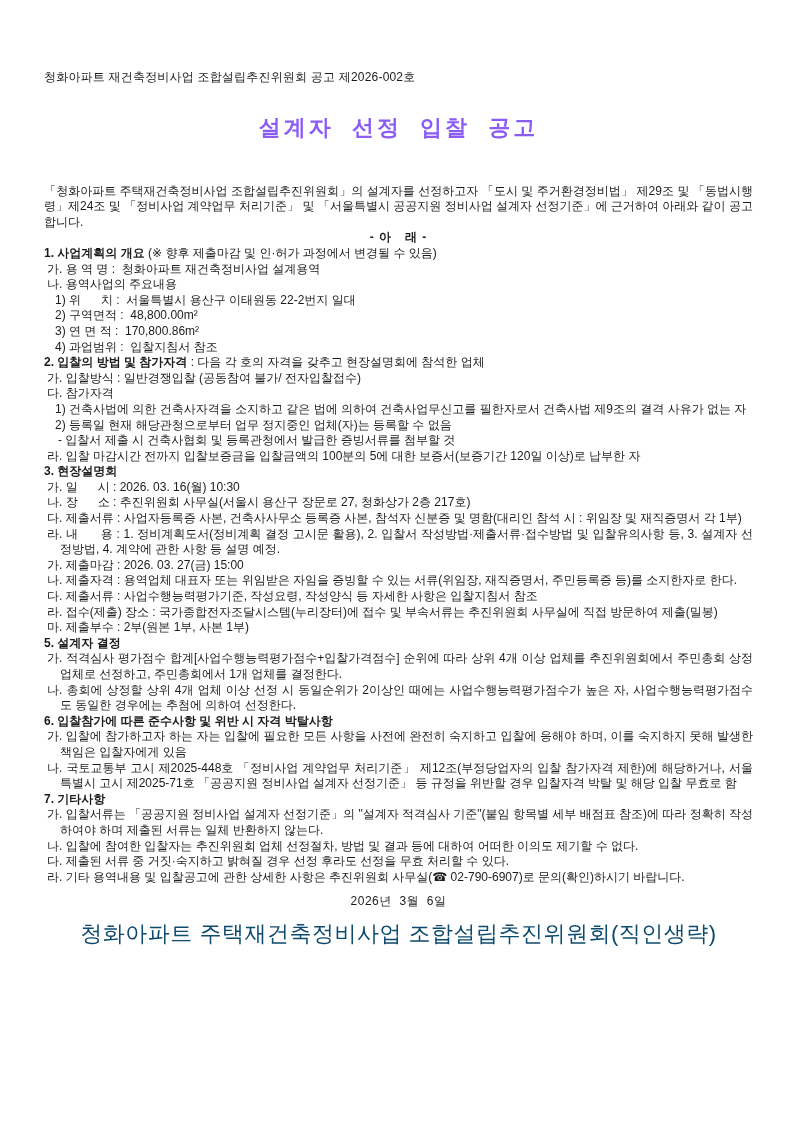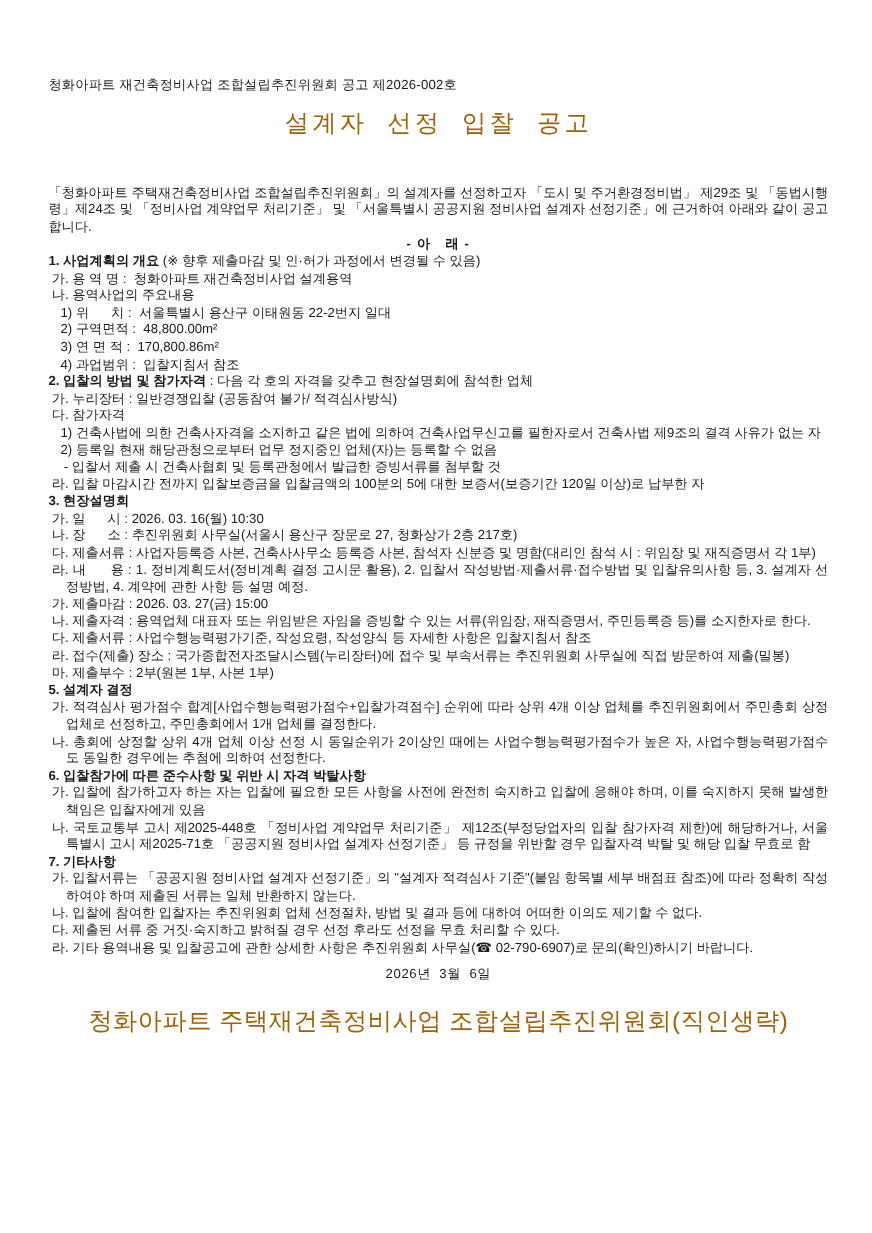--- a/index.html
+++ b/index.html
@@ -10,41 +10,41 @@
     background:#ffffff;
     color:#1b1b1b;
     font-family:"Liberation Sans","DejaVu Sans",sans-serif;
     font-size:12px;
     line-height:15.6px;
     padding:70px 40px 0 44px;
     overflow:hidden;
   }
   .doc-no { text-align:left; letter-spacing:0.2px; }
   .title {
-    margin-top:13px;
+    margin-top:29px;
     font-size:22px; line-height:26px;
-    font-weight:normal; color:#a16207;
+    font-weight:bold; color:#8b5cf6;
     text-align:center;
     letter-spacing:3px; word-spacing:9px;
   }
   .intro { margin-top:43px; text-align:justify; }
   .below-marker { text-align:center; font-weight:bold; letter-spacing:1px; }
   .sec-head { text-align:justify; }
   .sec-head .b { font-weight:bold; }
   .sec-head .n { font-weight:normal; }
   .item { text-align:justify; }
   .i1 { padding-left:16px; text-indent:-13px; }
   .i2 { padding-left:29px; text-indent:-18px; }
   .i3 { padding-left:26px; text-indent:-12px; }
   .date-line { margin-top:9px; text-align:center; letter-spacing:0.5px; }
   .signature {
-    margin-top:20px;
+    margin-top:10px;
     text-align:center;
     font-size:22px; line-height:28px;
-    font-weight:500; color:#a16207;
+    font-weight:500; color:#0c4a6e;
     letter-spacing:0.5px;
   }
 </style>
 </head>
 <body>
 
 <div class="page">
   <div class="doc-no">청화아파트 재건축정비사업 조합설립추진위원회 공고 제2026-002호</div>
   <h1 class="title">설계자 선정 입찰 공고</h1>
   <p class="intro">「청화아파트 주택재건축정비사업 조합설립추진위원회」의 설계자를 선정하고자 「도시 및 주거환경정비법」 제29조 및 「동법시행령」제24조 및 「정비사업 계약업무 처리기준」 및 「서울특별시 공공지원 정비사업 설계자 선정기준」에 근거하여 아래와 같이 공고합니다.</p>
@@ -54,21 +54,21 @@
         <div class="sec-head"><span class="b">1. 사업계획의 개요</span><span class="n"> (※ 향후 제출마감 및 인·허가 과정에서 변경될 수 있음)</span></div>
         <div class="item i1">가. 용 역 명 : &nbsp;청화아파트 재건축정비사업 설계용역</div>
         <div class="item i1">나. 용역사업의 주요내용</div>
         <div class="item i2">1) 위&nbsp;&nbsp;&nbsp;&nbsp;&nbsp; 치 : &nbsp;서울특별시 용산구 이태원동 22-2번지 일대</div>
         <div class="item i2">2) 구역면적 : &nbsp;48,800.00m²</div>
         <div class="item i2">3) 연 면 적 : &nbsp;170,800.86m²</div>
         <div class="item i2">4) 과업범위 : &nbsp;입찰지침서 참조</div>
       </div>
       <div>
         <div class="sec-head"><span class="b">2. 입찰의 방법 및 참가자격</span><span class="n"> : 다음 각 호의 자격을 갖추고 현장설명회에 참석한 업체</span></div>
-        <div class="item i1">가. 누리장터 : 일반경쟁입찰 (공동참여 불가/ 적격심사방식)</div>
+        <div class="item i1">가. 입찰방식 : 일반경쟁입찰 (공동참여 불가/ 전자입찰접수)</div>
         <div class="item i1">다. 참가자격</div>
         <div class="item i2">1) 건축사법에 의한 건축사자격을 소지하고 같은 법에 의하여 건축사업무신고를 필한자로서 건축사법 제9조의 결격 사유가 없는 자</div>
         <div class="item i2">2) 등록일 현재 해당관청으로부터 업무 정지중인 업체(자)는 등록할 수 없음</div>
         <div class="item i3">- 입찰서 제출 시 건축사협회 및 등록관청에서 발급한 증빙서류를 첨부할 것</div>
         <div class="item i1">라. 입찰 마감시간 전까지 입찰보증금을 입찰금액의 100분의 5에 대한 보증서(보증기간 120일 이상)로 납부한 자</div>
       </div>
       <div>
         <div class="sec-head"><span class="b">3. 현장설명회</span></div>
         <div class="item i1">가. 일&nbsp;&nbsp;&nbsp;&nbsp;&nbsp; 시 : 2026. 03. 16(월) 10:30</div>
         <div class="item i1">나. 장&nbsp;&nbsp;&nbsp;&nbsp;&nbsp; 소 : 추진위원회 사무실(서울시 용산구 장문로 27, 청화상가 2층 217호)</div>

